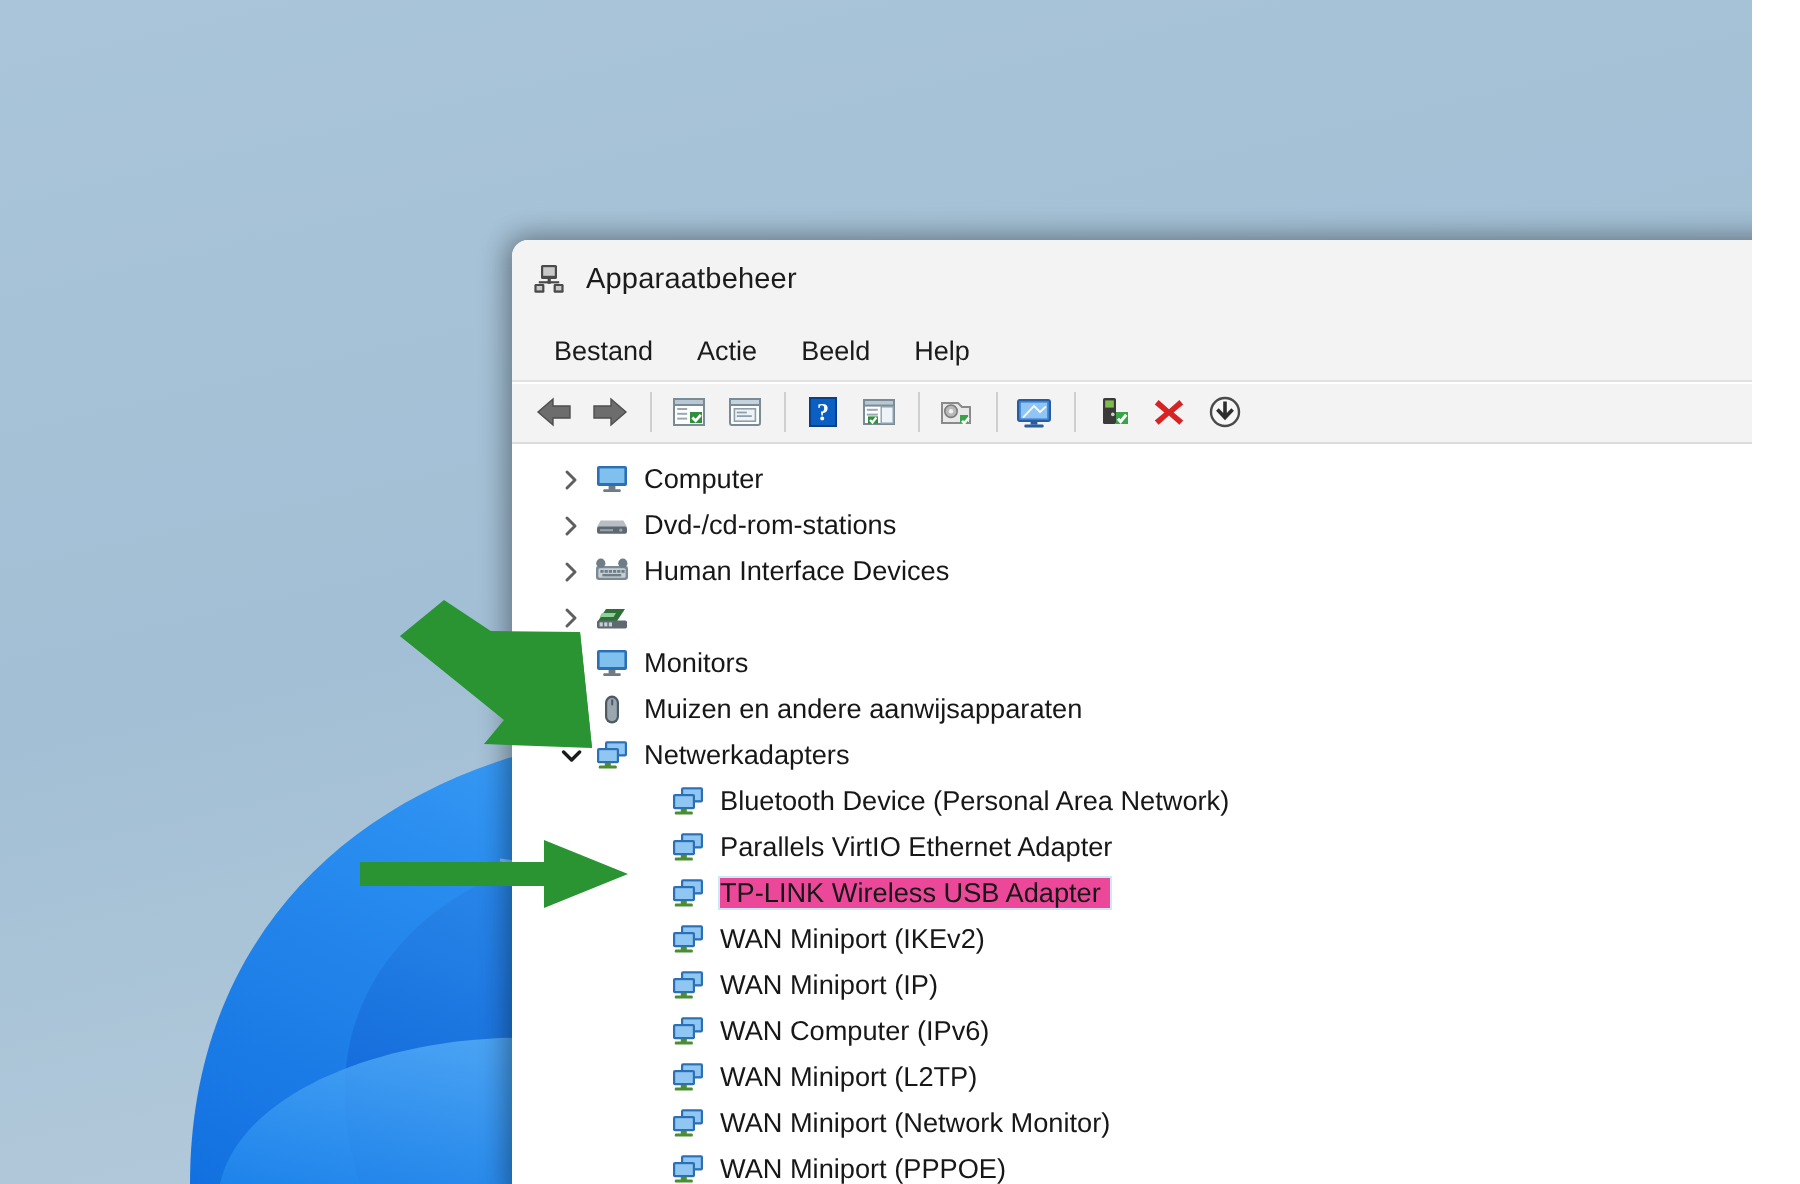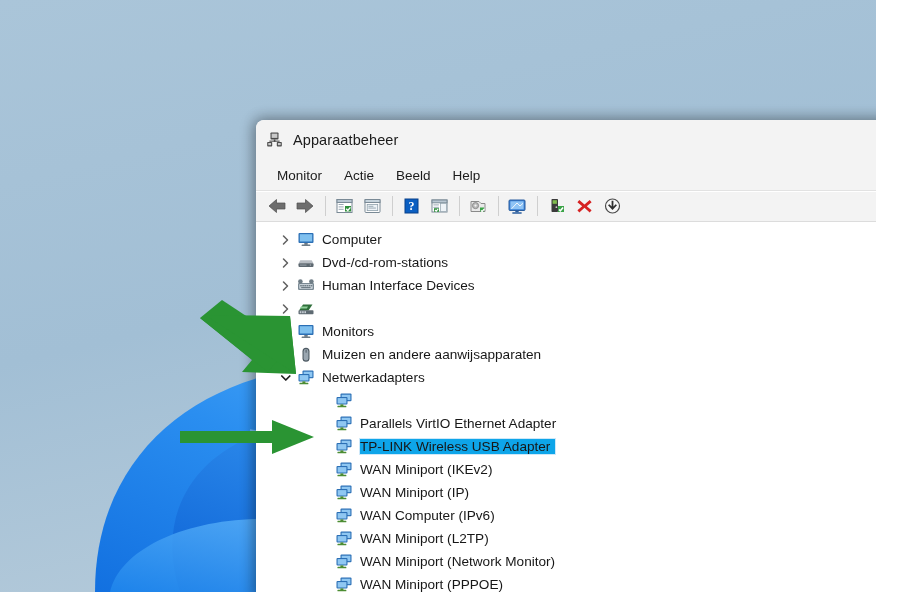--- a/index.html
+++ b/index.html
@@ -142,21 +142,21 @@
     flex: 0 0 20px;
     display: flex;
     align-items: center;
     justify-content: center;
     margin-right: 6px;
   }
   .row-label { padding-right: 5px; }
   .tree-row.level1 { padding-left: 18px; }
   .tree-row.level2 { padding-left: 56px; }
   .tree-row.selected .row-label {
-    background: #0ea5e9;
+    background: #ec4899;
     box-shadow: 0 0 0 1px #cde8f9;
   }
 
   
   #arrows {
     position: absolute;
     left: 0; top: 0;
     width: 900px; height: 592px;
     pointer-events: none;
   }
@@ -223,21 +223,21 @@
           <rect x="10.8" y="11" width="5" height="4.4" rx="0.7" fill="#4a4a4a"></rect>
           <rect x="2.3" y="12" width="2.8" height="2.2" fill="#c9c9c9"></rect>
           <rect x="11.9" y="12" width="2.8" height="2.2" fill="#c9c9c9"></rect>
           <rect x="3.4" y="9.6" width="10.2" height="1.1" fill="#4a4a4a"></rect>
         </svg>
       </span>
       <span class="title-text">Apparaatbeheer</span>
     </div>
 
     <div class="menubar">
-      <span class="menu-item">Monitor</span>
+      <span class="menu-item">Bestand</span>
       <span class="menu-item">Actie</span>
       <span class="menu-item">Beeld</span>
       <span class="menu-item">Help</span>
     </div>
 
     <div class="toolbar">
 
       <div class="tb-btn">
         <svg width="20" height="18" viewBox="0 0 20 18">
           <path d="M9.5,2.5 L9.5,6 L18,6 L18,12 L9.5,12 L9.5,15.5 L2,9 Z" fill="#6d6d6d" stroke="#4e4e4e" stroke-width="0.7"></path>
@@ -468,20 +468,21 @@
           <span class="row-icon">
             <svg width="18" height="17" viewBox="0 0 18 17">
               <rect x="5.5" y="1.6" width="11" height="7.6" rx="1" fill="#2b6fb5"></rect>
               <rect x="6.6" y="2.7" width="8.8" height="5.4" fill="#8fc7f2"></rect>
               <rect x="1.5" y="5" width="11" height="7.6" rx="1" fill="#2b6fb5"></rect>
               <rect x="2.6" y="6.1" width="8.8" height="5.4" fill="#8fc7f2"></rect>
               <rect x="5.4" y="12.4" width="3" height="1.6" fill="#4c8d33"></rect>
               <rect x="2.4" y="13.8" width="9" height="1.5" rx="0.6" fill="#4c8d33"></rect>
             </svg>
           </span>
+          <span class="row-label">Bluetooth Device (Personal Area Network)</span>
         </div>
         <div class="tree-row level2">
           <span class="tw"></span>
           <span class="row-icon">
             <svg width="18" height="17" viewBox="0 0 18 17">
               <rect x="5.5" y="1.6" width="11" height="7.6" rx="1" fill="#2b6fb5"></rect>
               <rect x="6.6" y="2.7" width="8.8" height="5.4" fill="#8fc7f2"></rect>
               <rect x="1.5" y="5" width="11" height="7.6" rx="1" fill="#2b6fb5"></rect>
               <rect x="2.6" y="6.1" width="8.8" height="5.4" fill="#8fc7f2"></rect>
               <rect x="5.4" y="12.4" width="3" height="1.6" fill="#4c8d33"></rect>

